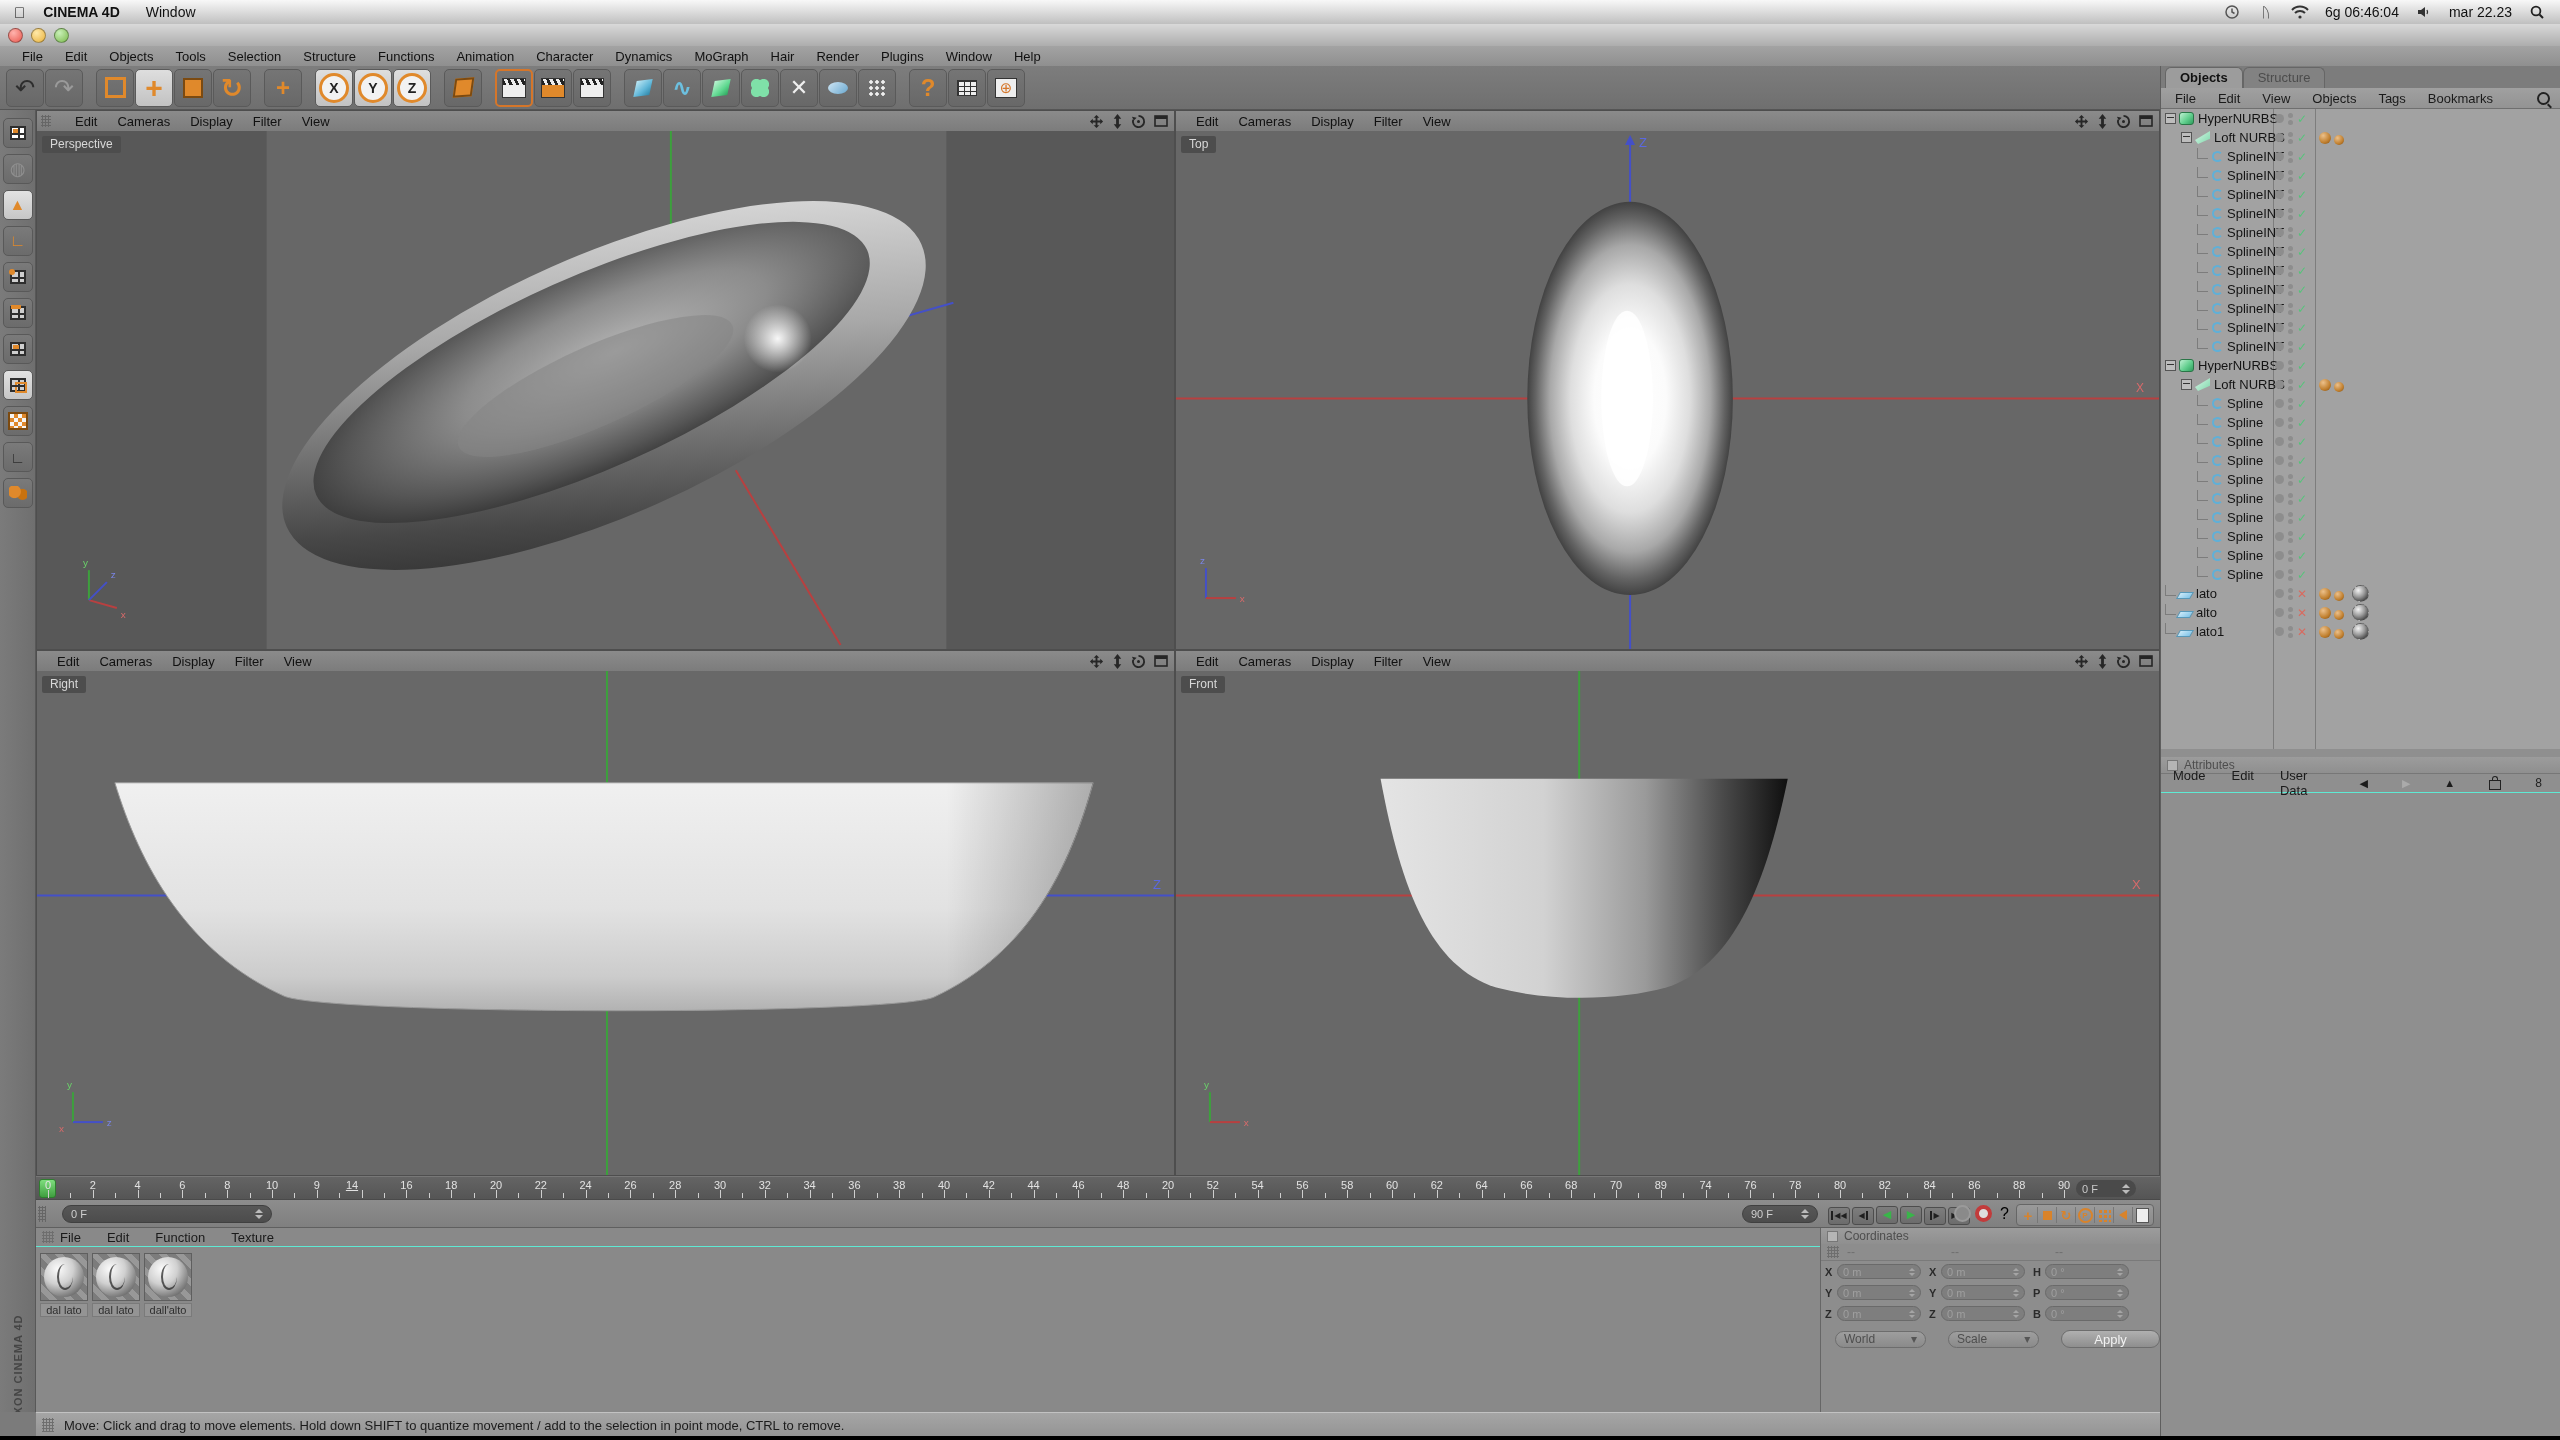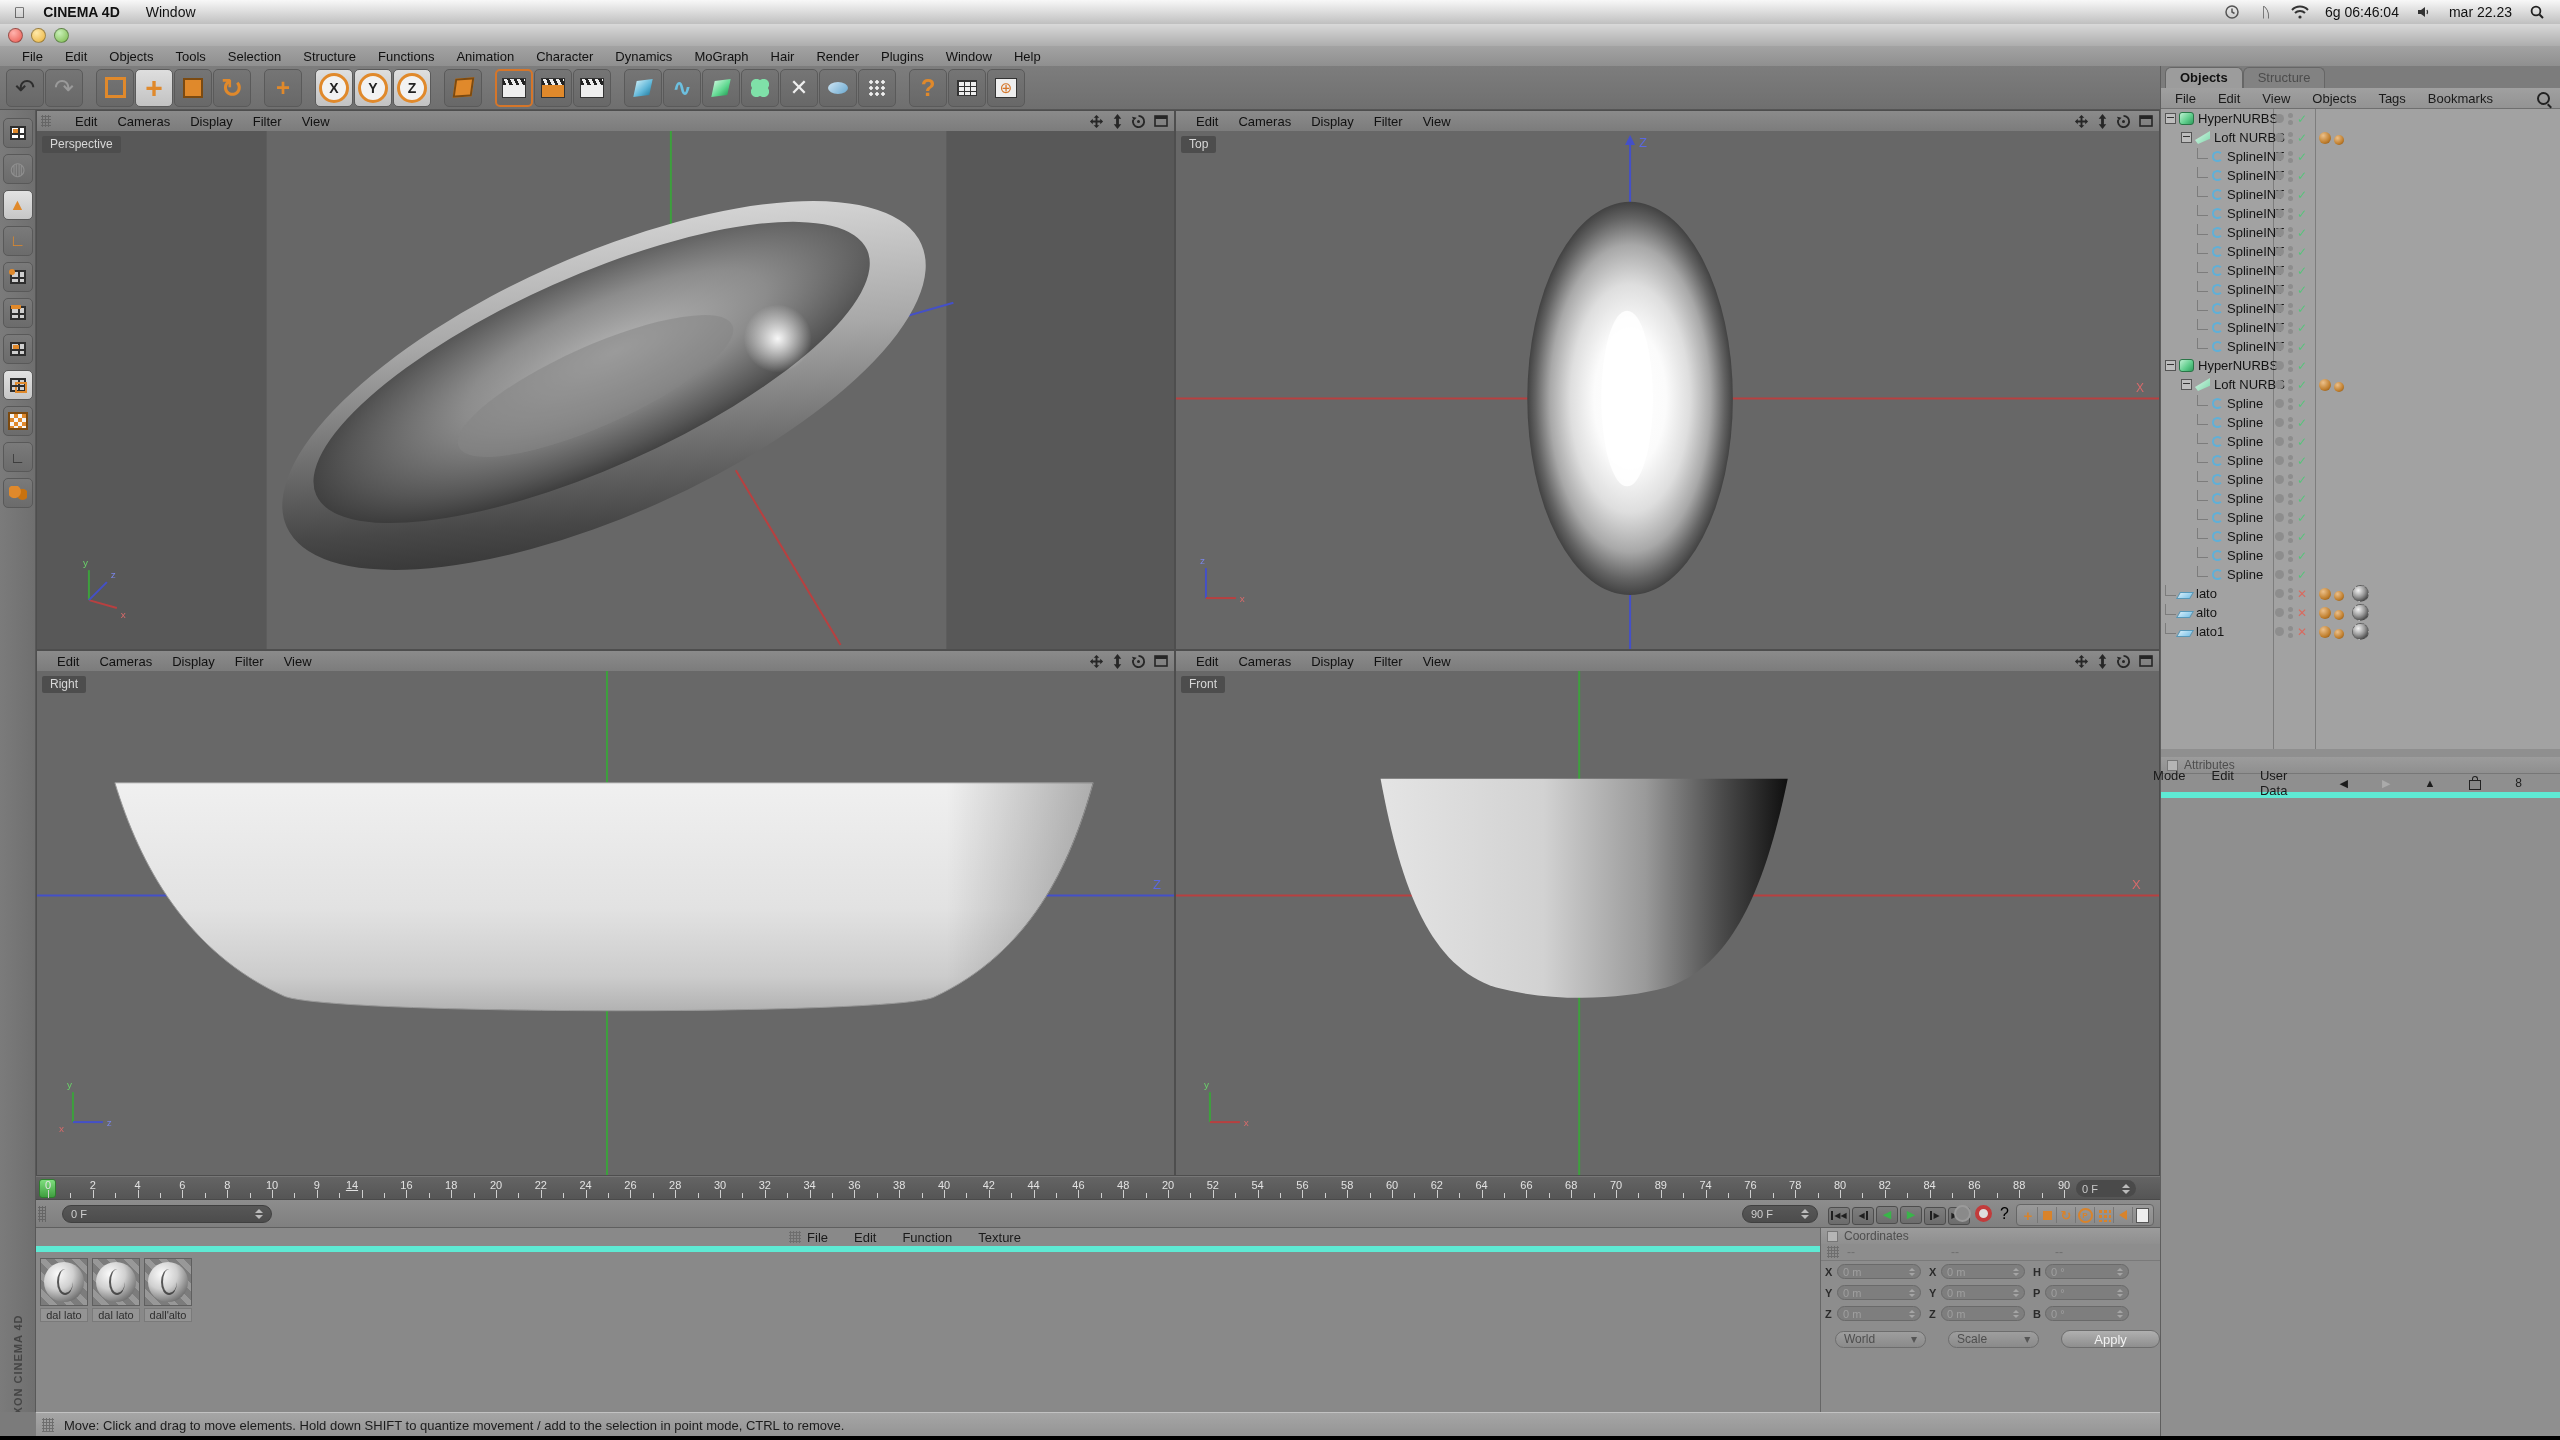--- a/index.html
+++ b/index.html
@@ -150,21 +150,21 @@
   .kt-parameter b{width:11px;height:11px;border:2px solid #d9832a;border-radius:50%;color:#d9832a;
      font-size:8px;display:flex;align-items:center;justify-content:center;}
   .kt-pla b{width:13px;height:13px;background:radial-gradient(circle,#d9832a 1.5px,transparent 1.8px);background-size:5px 5px;display:block;}
   .kt-sound b{width:0;height:0;border-top:5px solid transparent;border-bottom:5px solid transparent;border-right:8px solid #d9832a;display:block;}
   .kt-doc b{width:11px;height:13px;background:#eee;border:1px solid #555;display:block;}
   
   #materials{left:36px;top:1228px;width:1785px;height:184px;background:#898989;border-right:1px solid #666;box-sizing:border-box;}
   .panel-title{height:16px;display:flex;align-items:center;font-size:12px;color:#4e4e4e;background:linear-gradient(#9c9c9c,#8f8f8f);}
   .panel-title .chk{width:9px;height:9px;border:1px solid #777;background:#b5b5b5;margin:0 6px 0 6px;}
   .panel-menu{height:18px;display:flex;align-items:center;font-size:13px;font-weight:bold;color:#1a1a1a;
-     border-bottom:6px solid #5eead4;justify-content:center;}
+     border-bottom:1px solid #5eead4;}
   .panel-menu .grip{width:12px;height:12px;margin:0 6px;background:radial-gradient(circle,#6e6e6e 1px,transparent 1.2px);background-size:3px 3px;}
   .panel-menu span{margin-right:26px;font-weight:normal;}
   #matthumbs{display:flex;gap:4px;padding:6px 0 0 4px;}
   .mat{width:48px;}
   .mat-thumb{width:48px;height:48px;border:1px solid #5f5f5f;box-sizing:border-box;position:relative;
     background:repeating-linear-gradient(45deg,#7c7c7c 0 6px,#989898 6px 12px);}
   .mat-thumb::before{content:"";position:absolute;left:3px;top:3px;width:40px;height:40px;border-radius:50%;
     background:radial-gradient(circle at 35% 30%,#fbfbfb,#d0d0d0 40%,#787878 75%,#3a3a3a 100%);}
   .mat-thumb::after{content:"";position:absolute;left:16px;top:10px;width:14px;height:24px;border:2px solid rgba(40,40,40,.75);
     border-right:none;border-top:none;border-radius:50%;}

